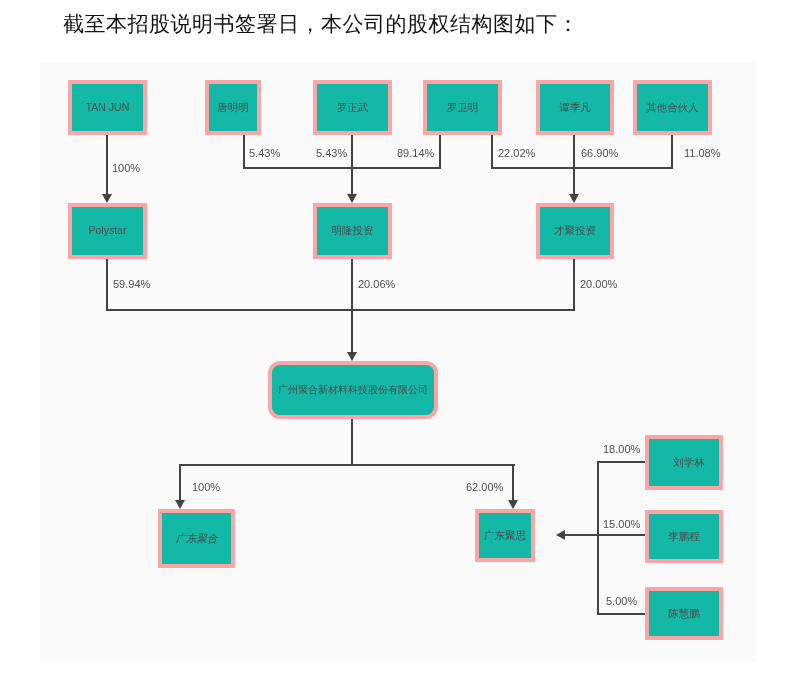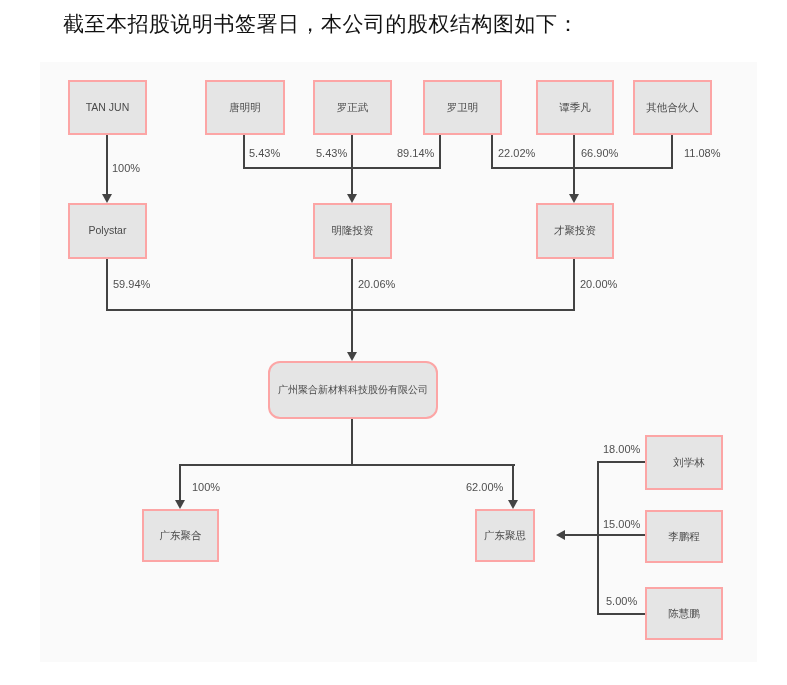--- a/index.html
+++ b/index.html
@@ -10,22 +10,22 @@
   .doc-title {
     position:absolute; left:63px; top:10px;
     font-family:"Liberation Serif","DejaVu Serif",serif;
     font-size:21px; color:#111111; letter-spacing:0.5px; white-space:nowrap;
   }
   .panel {
     position:absolute; left:40px; top:62px; width:717px; height:600px;
     background:#fafafa;
   }
   .node {
-    position:absolute; box-sizing:border-box; background:#e5e5e5;
-    border:2px solid #fca5a5; display:flex; align-items:center; justify-content:center;
+    position:absolute; box-sizing:border-box; background:#14b8a6;
+    border:4px solid #fca5a5; display:flex; align-items:center; justify-content:center;
     font-size:10.5px; color:#4a4a4a; text-align:center; line-height:1.25;
     padding:2px; white-space:nowrap;
   }
   .node.wide { font-size:10px; letter-spacing:0px;border-radius:12px; }
   .vl { position:absolute; width:2px; background:#434343; }
   .hl { position:absolute; height:2px; background:#434343; }
   .arrow-down {
     position:absolute; width:0; height:0;
     border-left:5px solid transparent; border-right:5px solid transparent;
     border-top:9px solid #434343;
@@ -40,33 +40,33 @@
 </head>
 <body>
 
 <div class="screen">
 
   <div class="doc-title">截至本招股说明书签署日，本公司的股权结构图如下：</div>
 
   <div class="panel"></div>
 
   <div class="node" style="left:68px;top:80px;width:79px;height:55px;">TAN JUN</div>
-  <div class="node" style="left:205px;top:80px;width:80px;height:55px;">唐明明</div>
+  <div class="node" style="left:205px;top:80px;width:56px;height:55px;">唐明明</div>
   <div class="node" style="left:313px;top:80px;width:79px;height:55px;">罗正武</div>
   <div class="node" style="left:423px;top:80px;width:79px;height:55px;">罗卫明</div>
   <div class="node" style="left:536px;top:80px;width:78px;height:55px;">谭季凡</div>
   <div class="node" style="left:633px;top:80px;width:79px;height:55px;">其他合伙人</div>
 
   <div class="node" style="left:68px;top:203px;width:79px;height:56px;">Polystar</div>
   <div class="node" style="left:313px;top:203px;width:79px;height:56px;">明隆投资</div>
   <div class="node" style="left:536px;top:203px;width:78px;height:56px;">才聚投资</div>
 
   <div class="node wide" style="left:268px;top:361px;width:170px;height:58px;">广州聚合新材料科技股份有限公司</div>
 
-  <div class="node" style="left:142px;top:509px;width:77px;height:53px;">广东聚合</div>
+  <div class="node" style="left:158px;top:509px;width:77px;height:59px;font-style:italic;">广东聚合</div>
   <div class="node" style="left:475px;top:509px;width:60px;height:53px;">广东聚思</div>
 
   <div class="node" style="left:645px;top:435px;width:78px;height:55px;padding-left:12px;">刘学林</div>
   <div class="node" style="left:645px;top:510px;width:78px;height:53px;">李鹏程</div>
   <div class="node" style="left:645px;top:587px;width:78px;height:53px;">陈慧鹏</div>
 
   <div class="vl" style="left:106px;top:135px;height:60px;"></div>
   <div class="arrow-down" style="left:102px;top:194px;"></div>
 
   <div class="vl" style="left:243px;top:135px;height:34px;"></div>

